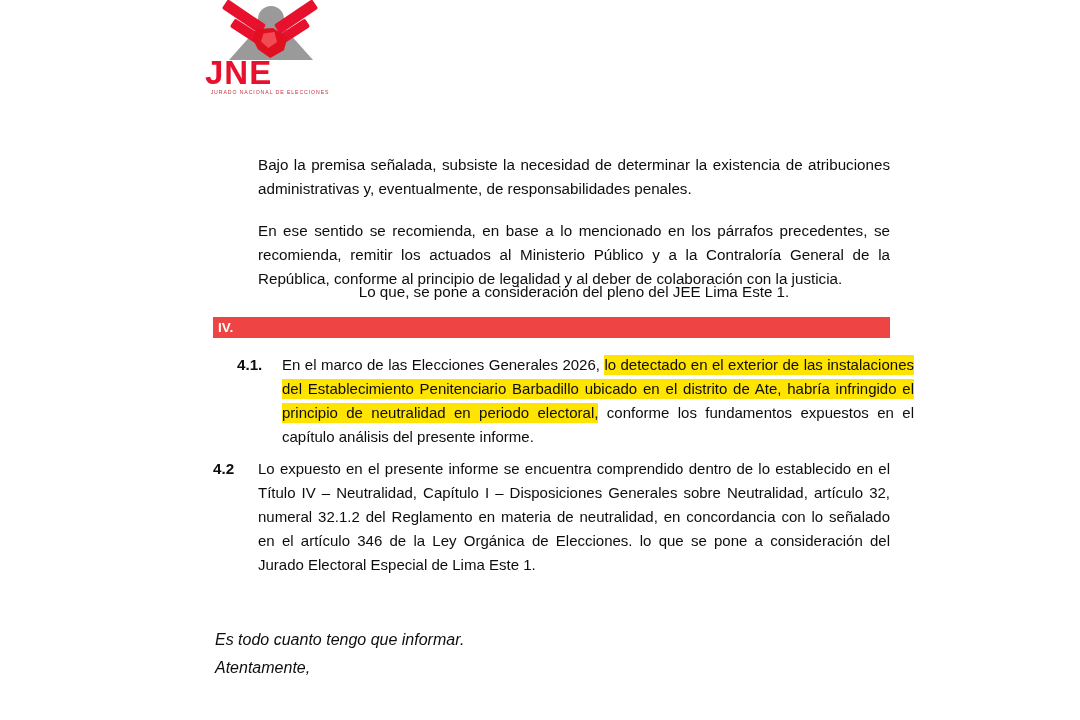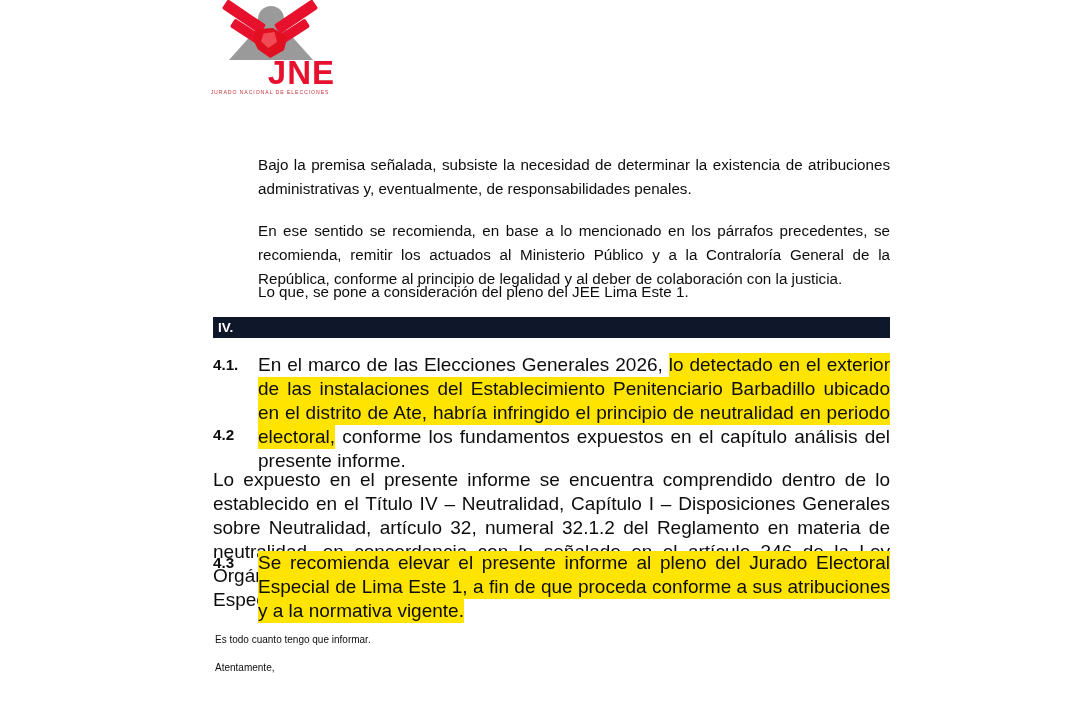--- a/index.html
+++ b/index.html
@@ -108,21 +108,21 @@
     width: 16px;
     height: 16px;
     background: #f24a55;
     clip-path: polygon(16% 10%, 84% 0%, 100% 62%, 46% 100%, 0% 60%);
   }
   .logo-word {
     position: absolute;
     left: 0;
     top: 54px;
     width: 130px;
-    text-align: right;
+    text-align: left;
     font-size: 33px;
     font-weight: bold;
     letter-spacing: 1px;
     color: #e8112d;
     line-height: 1;
   }
   .logo-sub {
     position: absolute;
     left: 0;
     top: 88px;
@@ -152,21 +152,21 @@
     text-justify: inter-word;
   }
 
   
   .section-bar {
     position: absolute;
     left: 213px;
     top: 317px;
     width: 677px;
     height: 21px;
-    background: #0f172a;
+    background: #ef4444;
     display: flex;
     align-items: center;
   }
   .section-bar .num {
     width: 47px;
     padding-left: 5px;
     box-sizing: border-box;
     color: #ffffff;
     font-size: 13.5px;
     font-weight: bold;
@@ -188,37 +188,38 @@
   }
   .clause .cnum {
     width: 45px;
     flex: 0 0 45px;
     font-size: 15.2px;
     font-weight: bold;
     line-height: 24px;
   }
   .clause .ctext {
     flex: 1;
-    font-size: 19px;
+    font-size: 15px;
     line-height: 24px;
     text-align: justify;
     text-justify: inter-word;
   }
   .hl {
     background: #ffe400;
     box-decoration-break: clone;
     -webkit-box-decoration-break: clone;
     padding: 1px 0 2px 0;
   }
 
   .closing {
     position: absolute;
     left: 215px;
-    font-size: 10px;
-    line-height: 24px;
+    font-size: 16px;
+    line-height: 24px;
+    font-style: italic;
   }
 </style>
 </head>
 <body>
 
 <div class="page">
 
   <div class="logo-block">
     <div class="logo-mark">
       <div class="logo-head"></div>
@@ -230,38 +231,34 @@
       <div class="logo-hands"></div>
       <div class="logo-hands-hi"></div>
     </div>
     <div class="logo-word">JNE</div>
     <div class="logo-sub">JURADO NACIONAL DE ELECCIONES</div>
   </div>
 
   <div class="doc-body">
     <div class="para" style="top:153px;">Bajo la premisa señalada, subsiste la necesidad de determinar la existencia de atribuciones administrativas y, eventualmente, de responsabilidades penales.</div>
     <div class="para" style="top:219px;">En ese sentido se recomienda, en base a lo mencionado en los párrafos precedentes, se recomienda, remitir los actuados al Ministerio Público y a la Contraloría General de la República, conforme al principio de legalidad y al deber de colaboración con la justicia.</div>
-    <div class="para" style="top:280px; text-align:left;">Lo que, se pone a consideración del pleno del JEE Lima Este 1.</div>
+    <div class="para" style="top:280px; text-align:center;">Lo que, se pone a consideración del pleno del JEE Lima Este 1.</div>
   </div>
 
   <div class="section-bar">
     <span class="num">IV.</span>
   </div>
 
-  <div class="clause" style="top:353px;">
+  <div class="clause" style="top:353px;margin-left:24px;">
     <span class="cnum">4.1.</span>
     <span class="ctext"><span>En el marco de las Elecciones Generales 2026, </span><span class="hl">lo detectado en el exterior de las instalaciones del Establecimiento Penitenciario Barbadillo ubicado en el distrito de Ate, habría infringido el principio de neutralidad en periodo electoral,</span><span> conforme los fundamentos expuestos en el capítulo análisis del presente informe.</span></span>
   </div>
 
-  <div class="clause" style="top:423px;flex-direction:column;">
+  <div class="clause" style="top:457px;">
     <span class="cnum">4.2</span>
     <span class="ctext"><span>Lo expuesto en el presente informe se encuentra comprendido dentro de lo establecido en el Título IV – Neutralidad, Capítulo I – Disposiciones Generales sobre Neutralidad, artículo 32, numeral 32.1.2 del Reglamento en materia de neutralidad, en concordancia con lo señalado en el artículo 346 de la Ley Orgánica de Elecciones. lo que se pone a consideración del Jurado Electoral Especial de Lima Este 1.</span></span>
   </div>
 
-  <div class="clause" style="top:551px;">
-    <span class="cnum">4.3</span>
-    <span class="ctext"><span class="hl">Se recomienda elevar el presente informe al pleno del Jurado Electoral Especial de Lima Este 1, a fin de que proceda conforme a sus atribuciones y a la normativa vigente.</span></span>
-  </div>
 
   <div class="closing" style="top:628px;">Es todo cuanto tengo que informar.</div>
   <div class="closing" style="top:656px;">Atentamente,</div>
 
 </div>
 
 </body></html>

